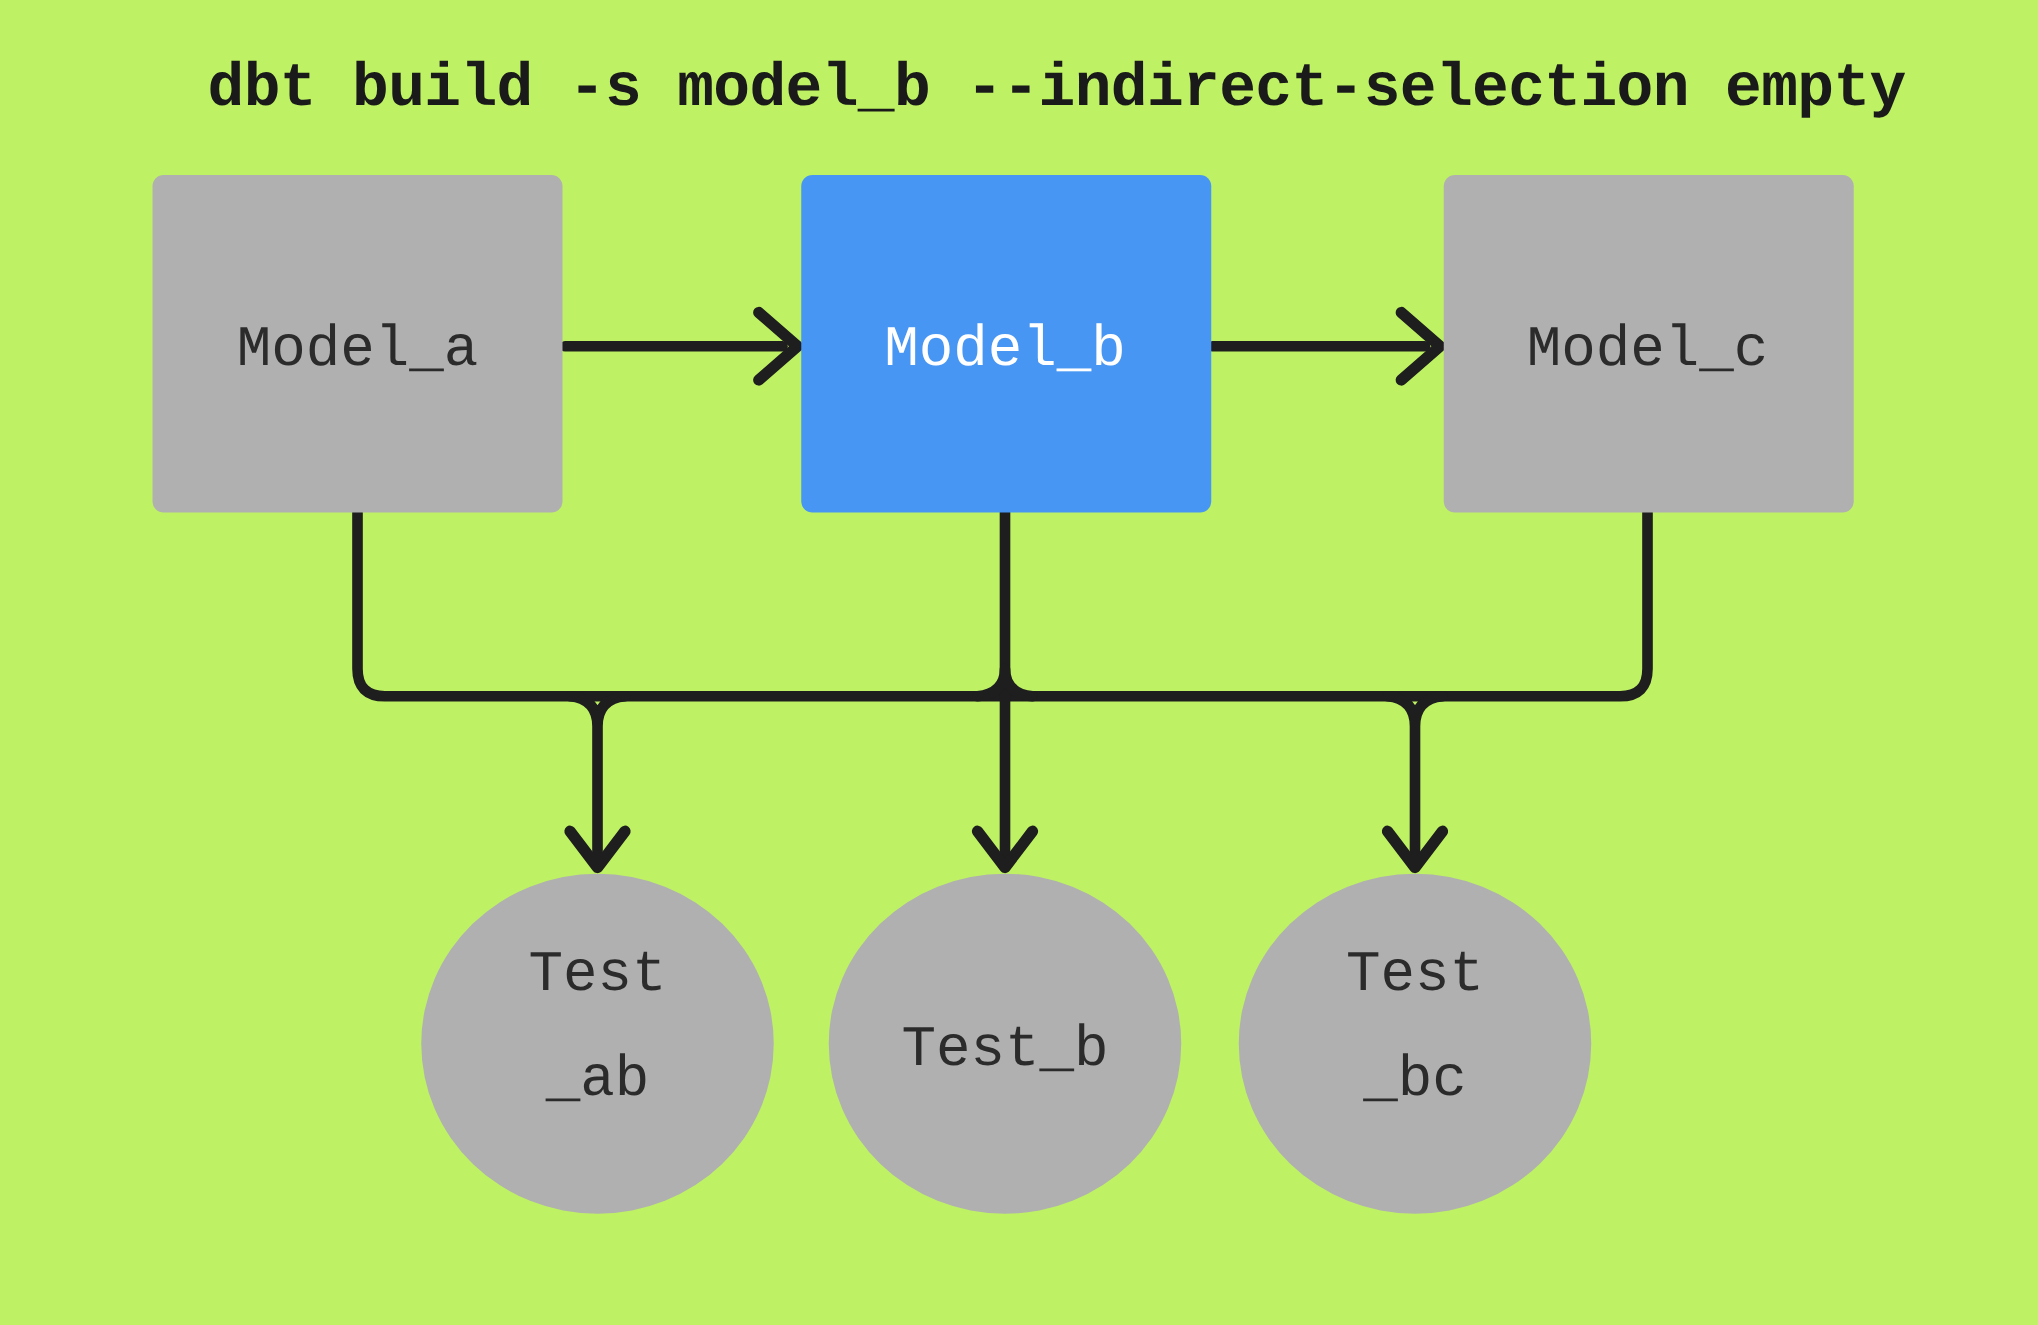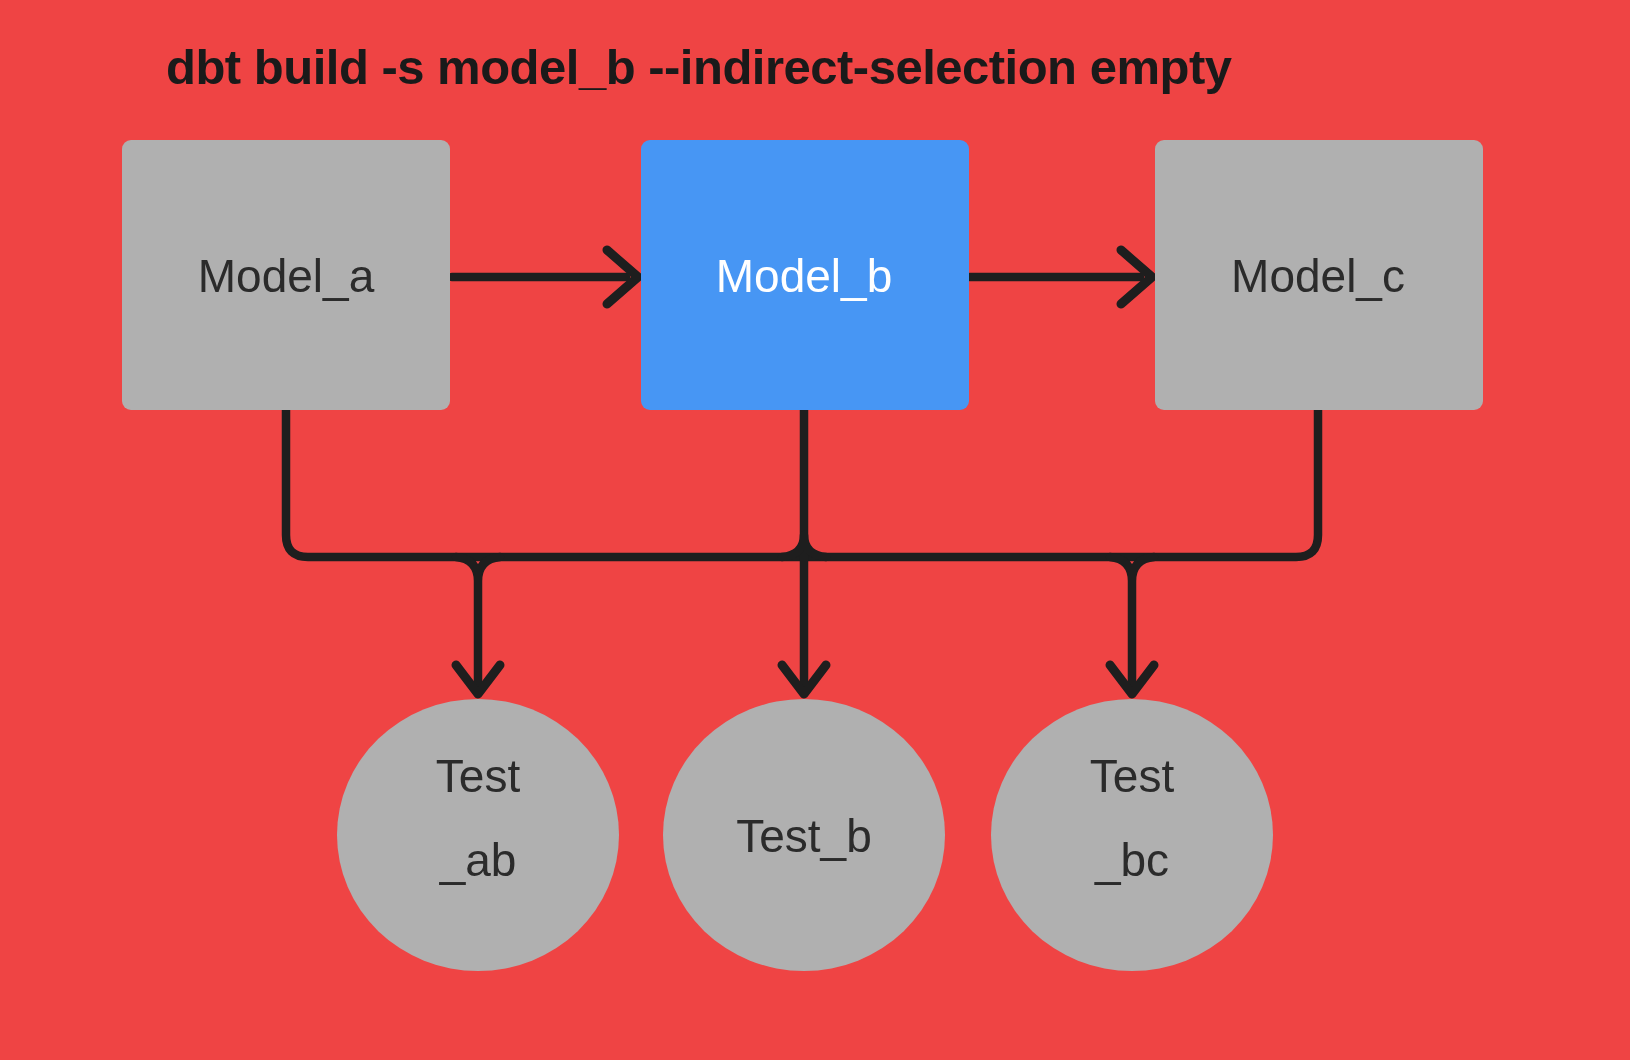--- a/index.html
+++ b/index.html
@@ -5,22 +5,23 @@
   html, body {
     margin: 0;
     padding: 0;
     background: #ffffff;
     font-family: "Liberation Sans", sans-serif;
   }
   .stage {
     position: relative;
     width: 1630px;
     height: 1060px;
-    background: #ef4444;
+    background: #bef264;
     overflow: hidden;
+    font-family: Liberation Mono, monospace;
   }
   svg { display: block; }
   .edge {
     fill: none;
     stroke-width: 8.5;
     stroke-linecap: round;
     stroke-linejoin: round;
   }
   .arrowhead {
     fill: none;

